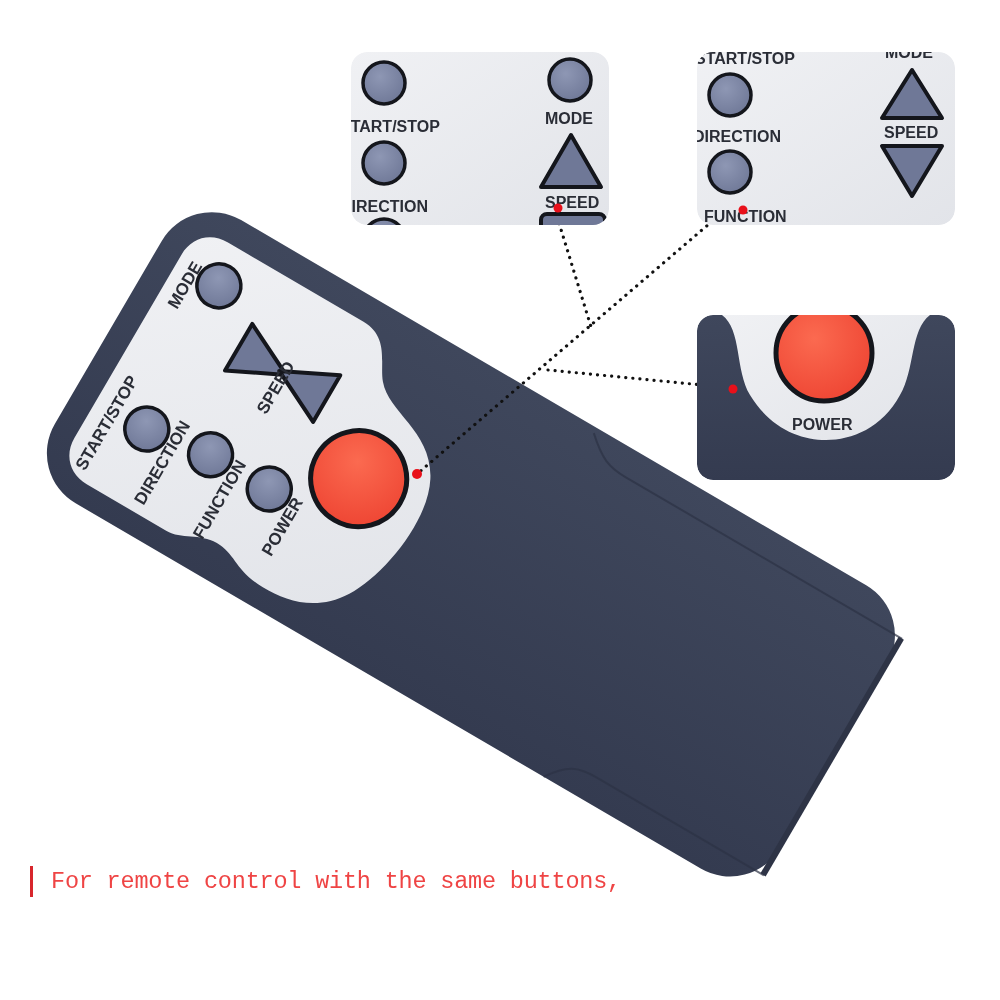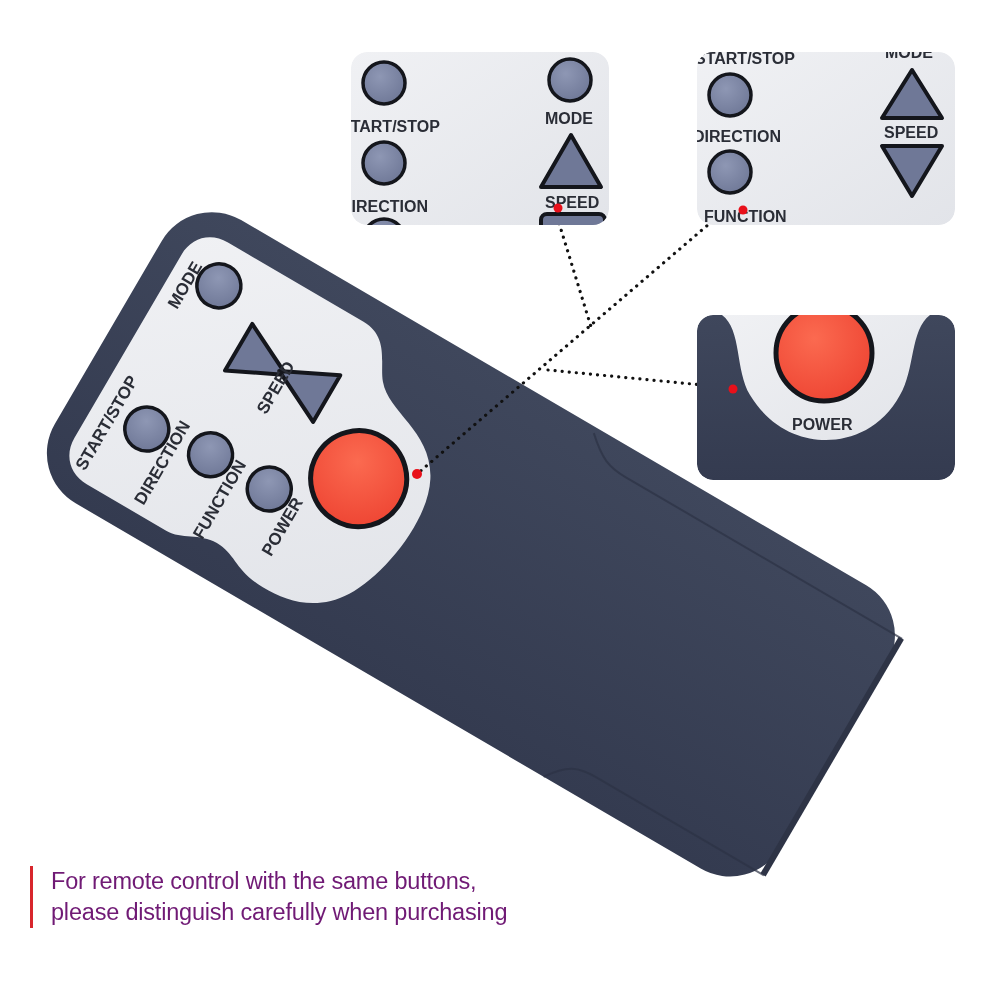--- a/index.html
+++ b/index.html
@@ -1,20 +1,20 @@
 <!DOCTYPE html>
 <html><head>
 <meta charset="utf-8">
 <style>
   html,body{margin:0;padding:0;background:#ffffff;}
   body{width:1000px;height:1000px;position:relative;overflow:hidden;font-family:"Liberation Sans",sans-serif;}
   #stage{position:absolute;left:0;top:0;width:1000px;height:1000px;}
   .lbl{font-family:"Liberation Sans",sans-serif;font-weight:bold;fill:#2a2d36;}
   .caption{position:absolute;left:30px;top:866px;border-left:3px solid #d8262c;padding-left:18px;}
-  .caption div{font-family:Liberation Sans, sans-serif;font-size:23.5px;line-height:31px;color:#701a75;letter-spacing:-0.2px;}
+  .caption div{font-family:Liberation Mono, monospace;font-size:23.5px;line-height:31px;color:#ef4444;letter-spacing:-0.2px;}
 </style>
 </head>
 <body>
 
 <svg id="stage" viewBox="0 0 1000 1000">
   <defs>
     <radialGradient id="gBtn" cx="40%" cy="35%" r="70%">
       <stop offset="0%" stop-color="#8e97b4"></stop>
       <stop offset="100%" stop-color="#6f7897"></stop>
     </radialGradient>
@@ -125,14 +125,13 @@
   <g fill="#e8101a">
     <circle cx="558" cy="208" r="4.5"></circle>
     <circle cx="743" cy="210" r="4.5"></circle>
     <circle cx="733" cy="389" r="4.5"></circle>
     <circle cx="417" cy="474" r="5"></circle>
   </g>
 </svg>
 
 <div class="caption">
   <div>For remote control with the same buttons,</div>
-  <div>please distinguish carefully when purchasing</div>
 </div>
 
 </body></html>

